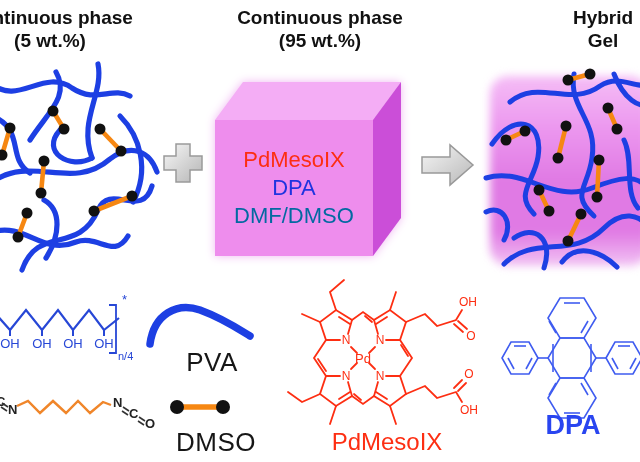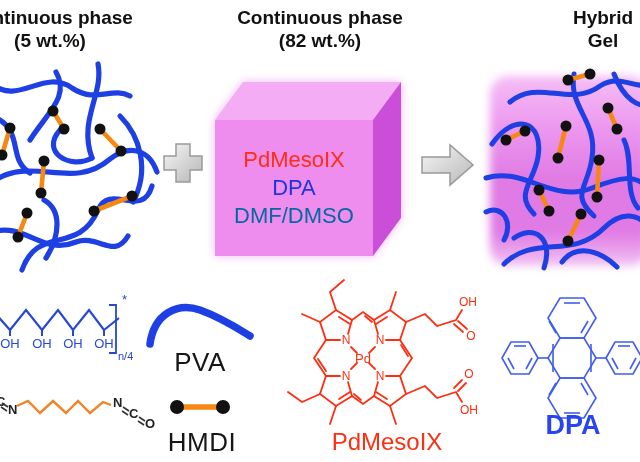--- a/index.html
+++ b/index.html
@@ -17,21 +17,21 @@
   }
   *{margin:0;padding:0;box-sizing:border-box;}
   body{background:#ffffff;font-family:"Liberation Sans", sans-serif;}
   #stage{position:relative;width:640px;height:462px;background:#ffffff;overflow:hidden;}
   .abs{position:absolute;}
   .hdr{font-weight:bold;font-size:19px;line-height:23px;color:var(--ink);text-align:center;}
   .cube-text{text-align:center;font-size:22px;line-height:28px;font-weight:500;}
   .cube-text .l1{color:var(--red);}
   .cube-text .l2{color:#1f34e0;}
   .cube-text .l3{color:#0369a1;}
-  .struct-label{font-size:26px;color:#161616;text-align:center;font-weight:500;letter-spacing:.5px;}
+  .struct-label{font-size:26px;color:#161616;text-align:center;font-weight:500;letter-spacing:.5px;margin-left:12px;}
   .lbl-red{color:var(--red);font-size:24px;font-weight:500;}
   .lbl-blue{color:#2945f0;font-size:27px;font-weight:600;}
   svg{display:block;overflow:visible;}
   svg text{font-family:"Liberation Sans",sans-serif;}
   .gelbg{
     border-radius:18px;
     background:linear-gradient(180deg,#f5bdf6 0%,#ec97ef 28%,#e07ae4 55%,#e07ae4 82%,#f2c4f4 100%);
     filter:blur(4px);
   }
   .cube-svg{filter:drop-shadow(0 0 5px #f0b7f2);}
@@ -40,21 +40,21 @@
 <body>
 
 <div id="stage">
 
   <div class="abs hdr" style="left:-60px;top:6px;width:220px;">
     <div>Continuous phase</div>
     <div>(5 wt.%)</div>
   </div>
   <div class="abs hdr" style="left:230px;top:6px;width:180px;">
     <div>Continuous phase</div>
-    <div>(82 wt.%)</div>
+    <div>(95 wt.%)</div>
   </div>
   <div class="abs hdr" style="left:548px;top:6px;width:110px;">
     <div>Hybrid</div>
     <div>Gel</div>
   </div>
 
   <svg class="abs" style="left:0;top:60px;" width="162" height="212" viewBox="0 0 162 212">
     <g fill="none" stroke="var(--polymer-blue)" stroke-width="5.2" stroke-linecap="round">
       <path d="M-8,24 C18,46 44,8 72,28 C96,44 112,26 130,36"></path>
       <path d="M56,12 C70,36 48,52 30,80"></path>
@@ -200,21 +200,21 @@
     <line x1="139" y1="33" x2="145" y2="37" stroke="#333" stroke-width="1.6"></line>
     <line x1="138" y1="37" x2="144" y2="41" stroke="#333" stroke-width="1.6"></line>
     <text x="145" y="44" font-size="13" font-weight="600" fill="#222">O</text>
   </svg>
 
   <svg class="abs" style="left:165px;top:396px;" width="75" height="24" viewBox="0 0 75 24">
     <line x1="12" y1="11" x2="58" y2="11" stroke="var(--xlink-orange)" stroke-width="5.5"></line>
     <circle cx="12" cy="11" r="7" fill="var(--dot-black)"></circle>
     <circle cx="58" cy="11" r="7" fill="var(--dot-black)"></circle>
   </svg>
-  <div class="abs struct-label" style="left:164px;top:427px;width:76px;">HMDI</div>
+  <div class="abs struct-label" style="left:164px;top:427px;width:76px;">DMSO</div>
 
   <svg class="abs" style="left:262px;top:266px;" width="218" height="168" viewBox="0 0 218 168">
     <g fill="none" stroke="var(--red)" stroke-width="1.8" stroke-linecap="round">
 
       <path d="M116,68 L112,54 L128,44 L144,56 L138,74 L124,74"></path>
       <path d="M86,68 L90,54 L74,44 L58,56 L64,74 L78,74"></path>
       <path d="M86,116 L90,130 L74,140 L58,128 L64,110 L78,110"></path>
       <path d="M116,116 L112,130 L128,140 L144,128 L138,110 L124,110"></path>
 
       <path d="M112,54 L101,46 L90,54"></path>

